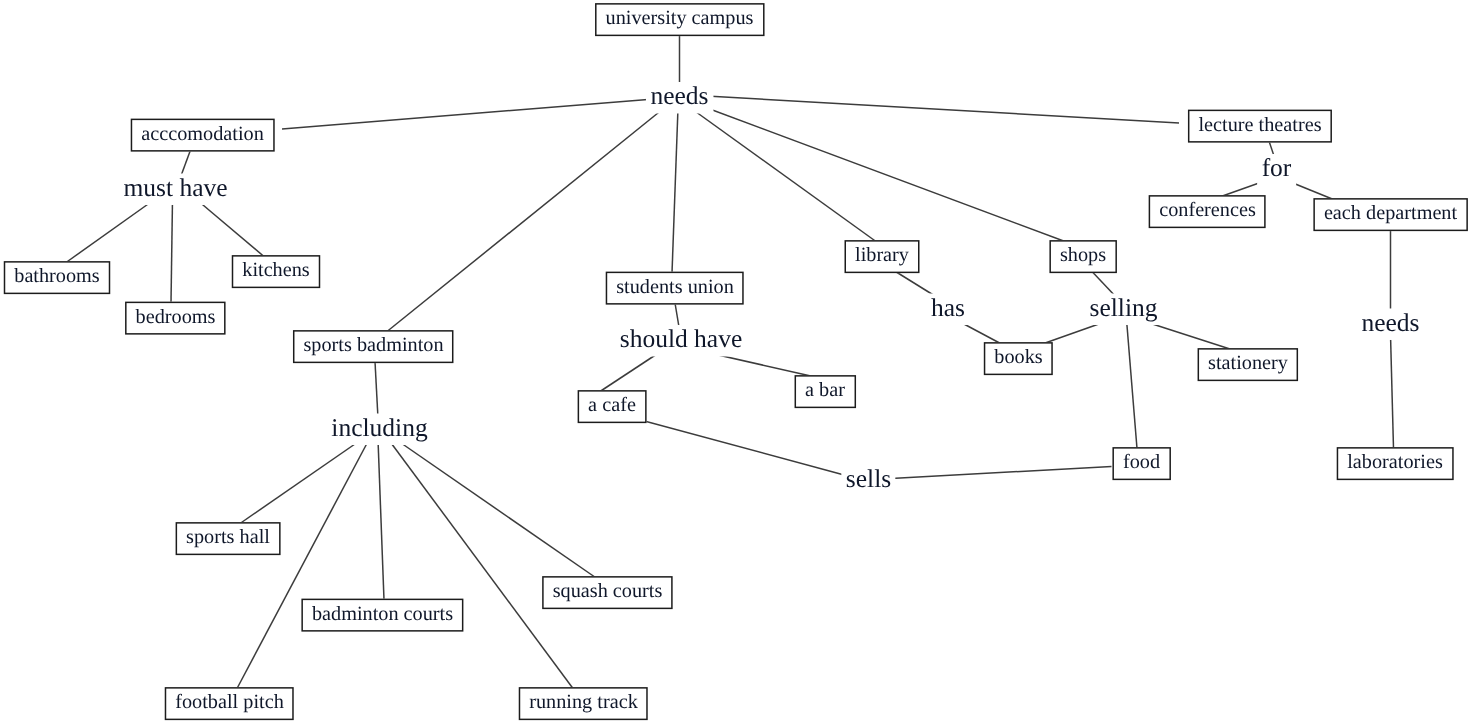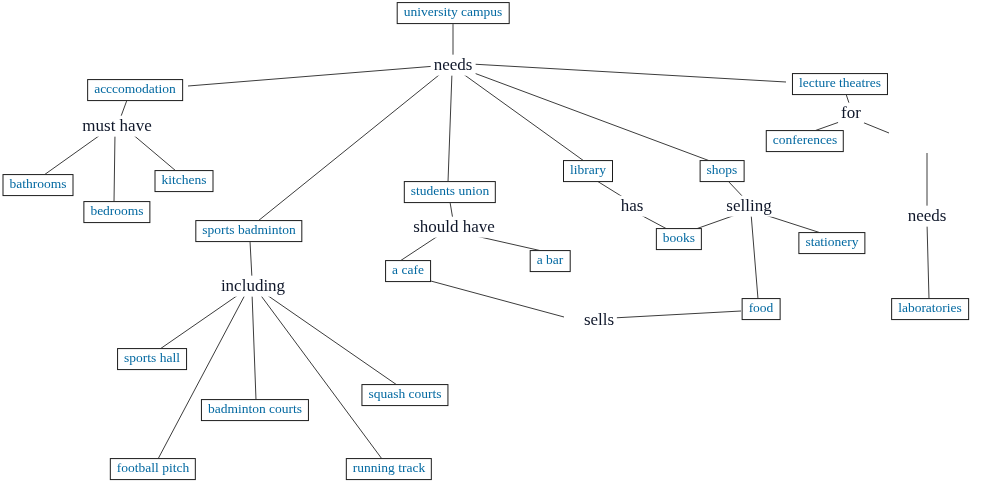--- a/index.html
+++ b/index.html
@@ -31,21 +31,21 @@
     inset: 0;
   }
   .box-node {
     position: absolute;
     transform: translate(-50%, -50%);
     background: #ffffff;
     border: 1px solid #1c1c1c;
     padding: 2px 6px 3px 6px;
     font-size: 13.5px;
     line-height: 1.1;
-    color: #0369a1;
+    color: #0f172a;
     white-space: nowrap;
   }
   .edge-label {
     position: absolute;
     transform: translate(-50%, -50%);
     background: #ffffff;
     padding: 1px 3px;
     font-size: 17px;
     line-height: 1.1;
     color: #0f172a;
@@ -89,20 +89,21 @@
       <line x1="845" y1="120" x2="814" y2="131"></line>
       <line x1="857" y1="120" x2="889" y2="133"></line>
       <line x1="927" y1="153" x2="927" y2="209"></line>
       <line x1="927" y1="223" x2="929" y2="299"></line>
     </svg>
   <div id="nodes-layer">
       <div class="box-node" style="left: 453px; top: 13px;">university campus</div>
       <div class="box-node" style="left: 135px; top: 90px;">acccomodation</div>
       <div class="box-node" style="left: 840px; top: 84px;">lecture theatres</div>
       <div class="box-node" style="left: 805px; top: 141px;">conferences</div>
+      <div class="box-node" style="left: 927px; top: 143px;">each department</div>
       <div class="box-node" style="left: 38px; top: 185px;">bathrooms</div>
       <div class="box-node" style="left: 184px; top: 181px;">kitchens</div>
       <div class="box-node" style="left: 117px; top: 212px;">bedrooms</div>
       <div class="box-node" style="left: 249px; top: 231px;">sports badminton</div>
       <div class="box-node" style="left: 450px; top: 192px;">students union</div>
       <div class="box-node" style="left: 588px; top: 171px;">library</div>
       <div class="box-node" style="left: 722px; top: 171px;">shops</div>
       <div class="box-node" style="left: 679px; top: 239px;">books</div>
       <div class="box-node" style="left: 832px; top: 243px;">stationery</div>
       <div class="box-node" style="left: 408px; top: 271px;">a cafe</div>
@@ -113,17 +114,17 @@
       <div class="box-node" style="left: 255px; top: 410px;">badminton courts</div>
       <div class="box-node" style="left: 405px; top: 395px;">squash courts</div>
       <div class="box-node" style="left: 153px; top: 469px;">football pitch</div>
       <div class="box-node" style="left: 389px; top: 469px;">running track</div>
       <div class="edge-label" style="left: 453px; top: 65px;">needs</div>
       <div class="edge-label" style="left: 117px; top: 126px;">must have</div>
       <div class="edge-label" style="left: 454px; top: 227px;">should have</div>
       <div class="edge-label" style="left: 253px; top: 286px;">including</div>
       <div class="edge-label" style="left: 632px; top: 206px;">has</div>
       <div class="edge-label" style="left: 749px; top: 206px;">selling</div>
-      <div class="edge-label" style="left: 579px; top: 320px; margin-left: 20px;">sells</div>
+      <div class="edge-label" style="left: 579px; top: 320px;">sells</div>
       <div class="edge-label" style="left: 851px; top: 113px;">for</div>
       <div class="edge-label" style="left: 927px; top: 216px;">needs</div>
     </div>
 </div>
 
 </body></html>

